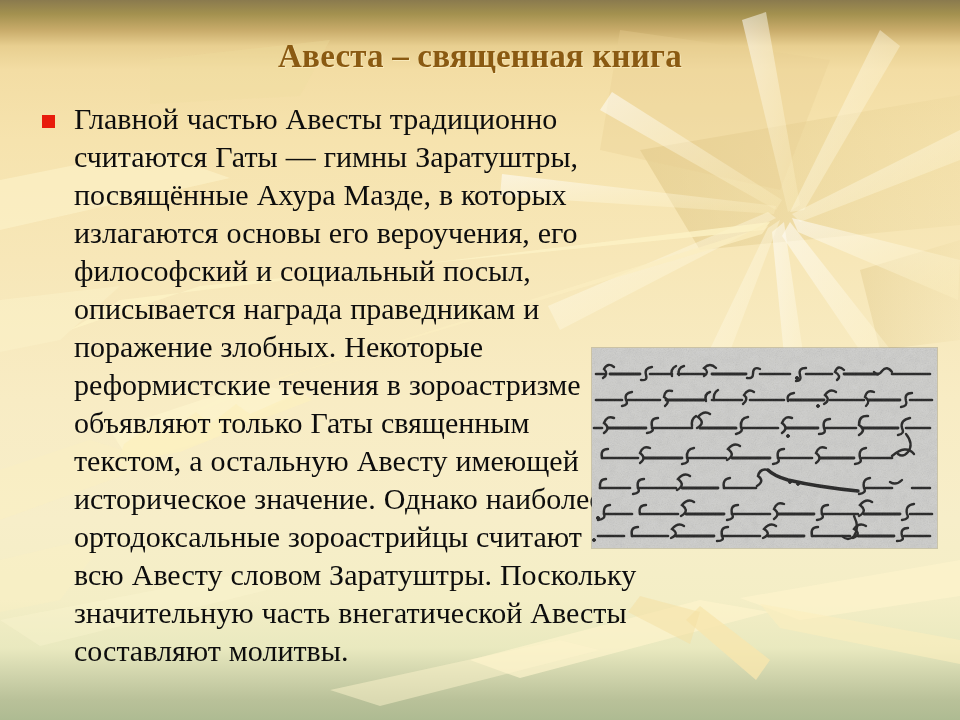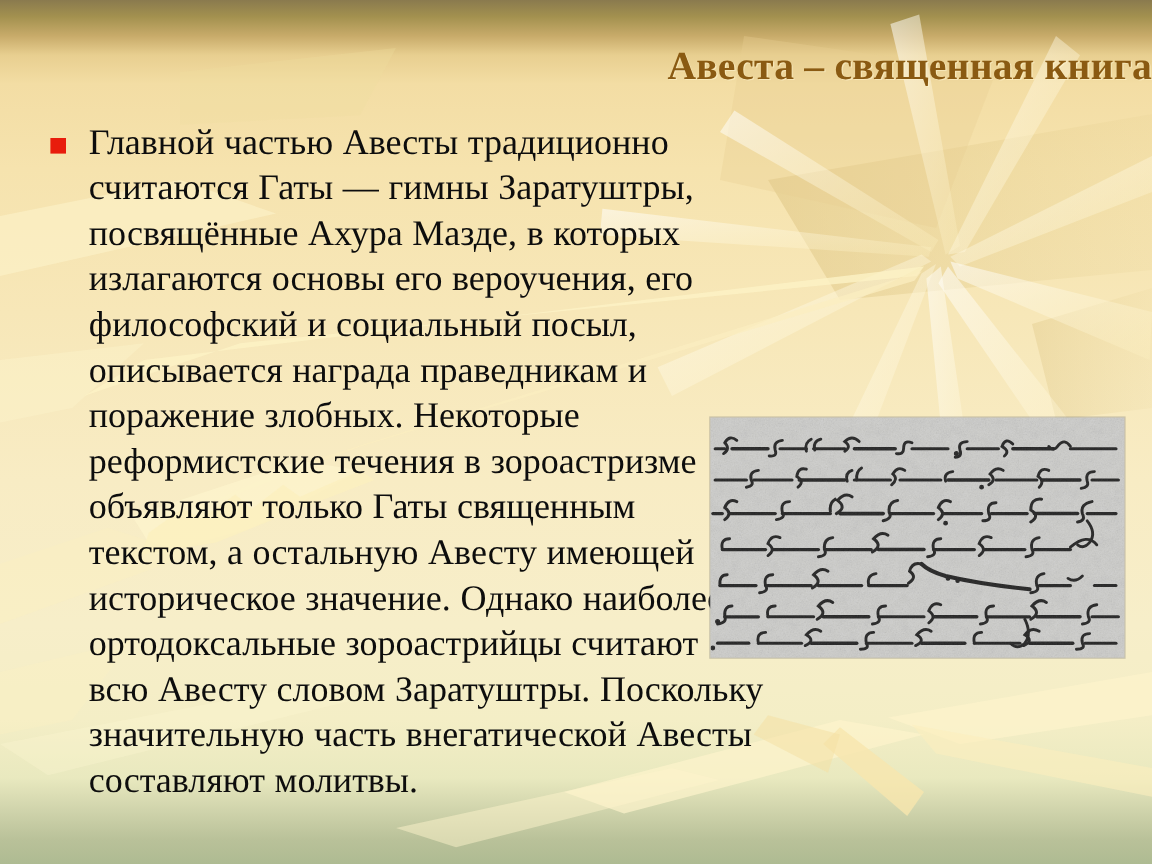--- a/index.html
+++ b/index.html
@@ -44,21 +44,21 @@
     overflow: hidden;
   }
   .leafwrap svg { display: block; }
 
   
   #title {
     position: absolute;
     left: 0;
     top: 38px;
     width: 960px;
-    text-align: right;
+    text-align: center;
     font-size: 33px;
     font-weight: bold;
     color: #8a5a12;
     letter-spacing: 0.2px;
     text-shadow: 1px 1px 0 rgba(255,245,210,0.55);
     white-space: nowrap;
   }
 
   
   #bodyblock {

